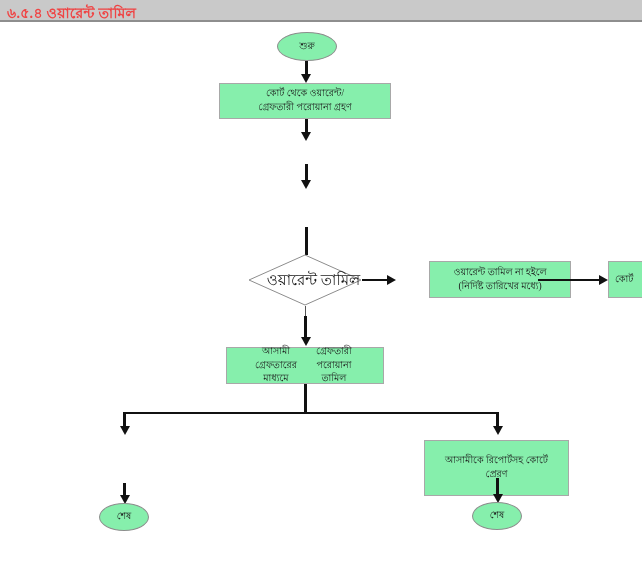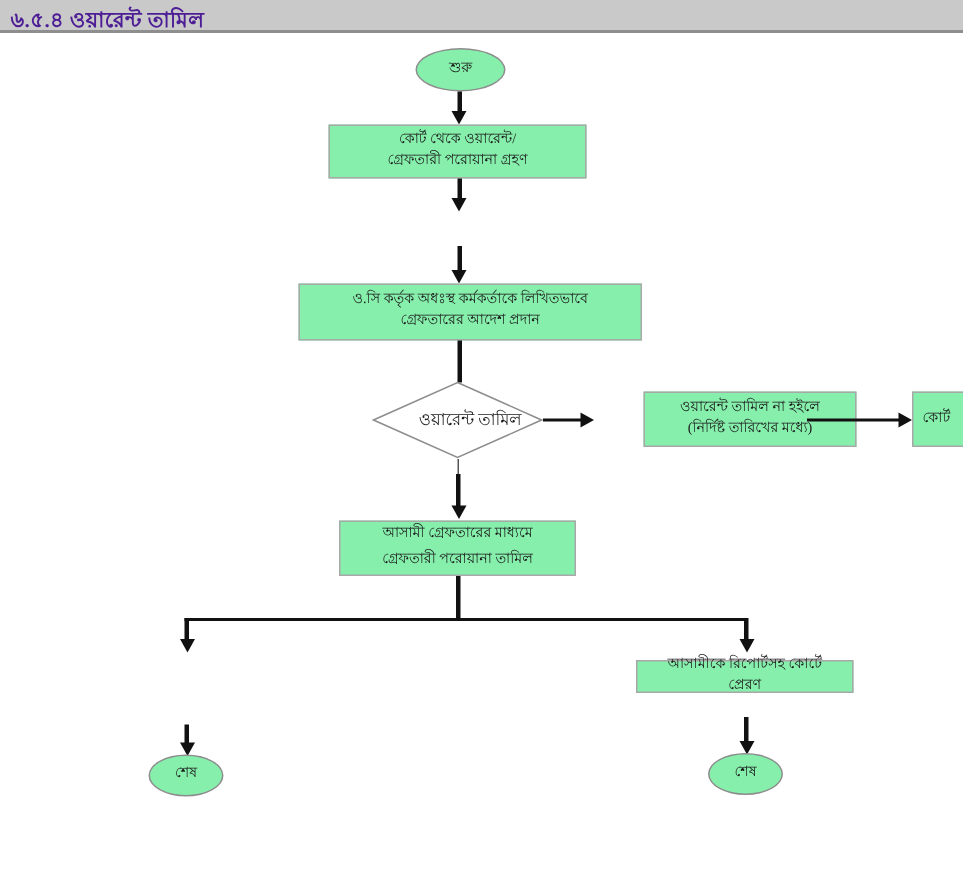--- a/index.html
+++ b/index.html
@@ -31,21 +31,21 @@
     box-sizing: border-box;
   }
   #header-title {
     position: absolute;
     left: 7px;
     top: 2px;
     font-size: 14px;
     font-weight: bold;
     letter-spacing: 0.3px;
     white-space: nowrap;
-    color: #4c1d95;
+    color: #ef4444;
   }
 
   
   .node {
     position: absolute;
     box-sizing: border-box;
     display: flex;
     align-items: center;
     justify-content: center;
     text-align: center;
@@ -71,21 +71,21 @@
   }
   .decision-shape {
     position: absolute;
     left: 0;
     top: 0;
     width: 100%;
     height: 100%;
   }
   .decision-label {
     position: relative;
-    font-size: 11px;
+    font-size: 15px;
     color: #1a1a1a;
     white-space: nowrap;
     z-index: 2;
     margin-left: 17px;
   }
 
   
   .v-line {
     position: absolute;
     width: 1px;
@@ -141,24 +141,20 @@
     <span>গ্রেফতারী পরোয়ানা গ্রহণ</span>
   </div>
 
   <div class="v-line bold" style="left:305px; top:119px; height:16px;"></div>
   <div class="arrow-down" style="left:301px; top:132px;"></div>
 
 
   <div class="v-line bold" style="left:305px; top:164px; height:19px;"></div>
   <div class="arrow-down" style="left:301px; top:180px;"></div>
 
-  <div class="node box" style="left:199px; top:189px; width:229px; height:38px; flex-direction:column;">
-    <span>ও.সি কর্তৃক অধঃস্থ কর্মকর্তাকে লিখিতভাবে</span>
-    <span>গ্রেফতারের আদেশ প্রদান</span>
-  </div>
 
   <div class="v-line bold" style="left:305px; top:227px; height:28px;"></div>
 
   <div class="decision-wrap" style="left:248px; top:254px; width:114px; height:52px;">
     <svg class="decision-shape" viewBox="0 0 114 52" preserveAspectRatio="none">
       <polygon points="57,1 113,26 57,51 1,26" fill="#ffffff" stroke="#8d8d8d" stroke-width="1"></polygon>
     </svg>
     <span class="decision-label">ওয়ারেন্ট তামিল</span>
   </div>
 
@@ -174,21 +170,21 @@
   <div class="arrow-right" style="left:599px; top:275px;"></div>
 
   <div class="node box" style="left:608px; top:261px; width:60px; height:37px; justify-content:flex-start; padding-left:6px;">
     <span>কোর্ট</span>
   </div>
 
   <div class="v-line" style="left:305px; top:306px; height:12px;"></div>
   <div class="v-line bold" style="left:304px; top:316px; height:24px;"></div>
   <div class="arrow-down" style="left:301px; top:337px;"></div>
 
-  <div class="node box" style="left:226px; top:347px; width:158px; height:37px; flex-direction:column;justify-content:space-between;">
+  <div class="node box" style="left:226px; top:347px; width:158px; height:37px; justify-content:space-between;">
     <span>আসামী গ্রেফতারের মাধ্যমে</span>
     <span>গ্রেফতারী পরোয়ানা তামিল</span>
   </div>
 
   <div class="v-line bold" style="left:304px; top:384px; height:29px;"></div>
   <div class="h-line bold" style="left:123px; top:412px; width:375px;"></div>
 
   <div class="v-line bold" style="left:123px; top:412px; height:18px;"></div>
   <div class="arrow-down" style="left:120px; top:426px;"></div>
 
@@ -196,21 +192,21 @@
   <div class="arrow-down" style="left:493px; top:426px;"></div>
 
 
   <div class="v-line bold" style="left:123px; top:483px; height:16px;"></div>
   <div class="arrow-down" style="left:120px; top:495px;"></div>
 
   <div class="node terminator" style="left:99px; top:503px; width:50px; height:28px;">
     <span>শেষ</span>
   </div>
 
-  <div class="node box" style="left:424px; top:440px; width:145px; height:22px; flex-direction:column;">
+  <div class="node box" style="left:424px; top:440px; width:145px; height:56px; flex-direction:column;">
     <span>আসামীকে রিপোর্টসহ কোর্টে</span>
     <span>প্রেরণ</span>
   </div>
 
   <div class="v-line bold" style="left:496px; top:478px; height:20px;"></div>
   <div class="arrow-down" style="left:493px; top:494px;"></div>
 
   <div class="node terminator" style="left:472px; top:502px; width:50px; height:28px;">
     <span>শেষ</span>
   </div>

